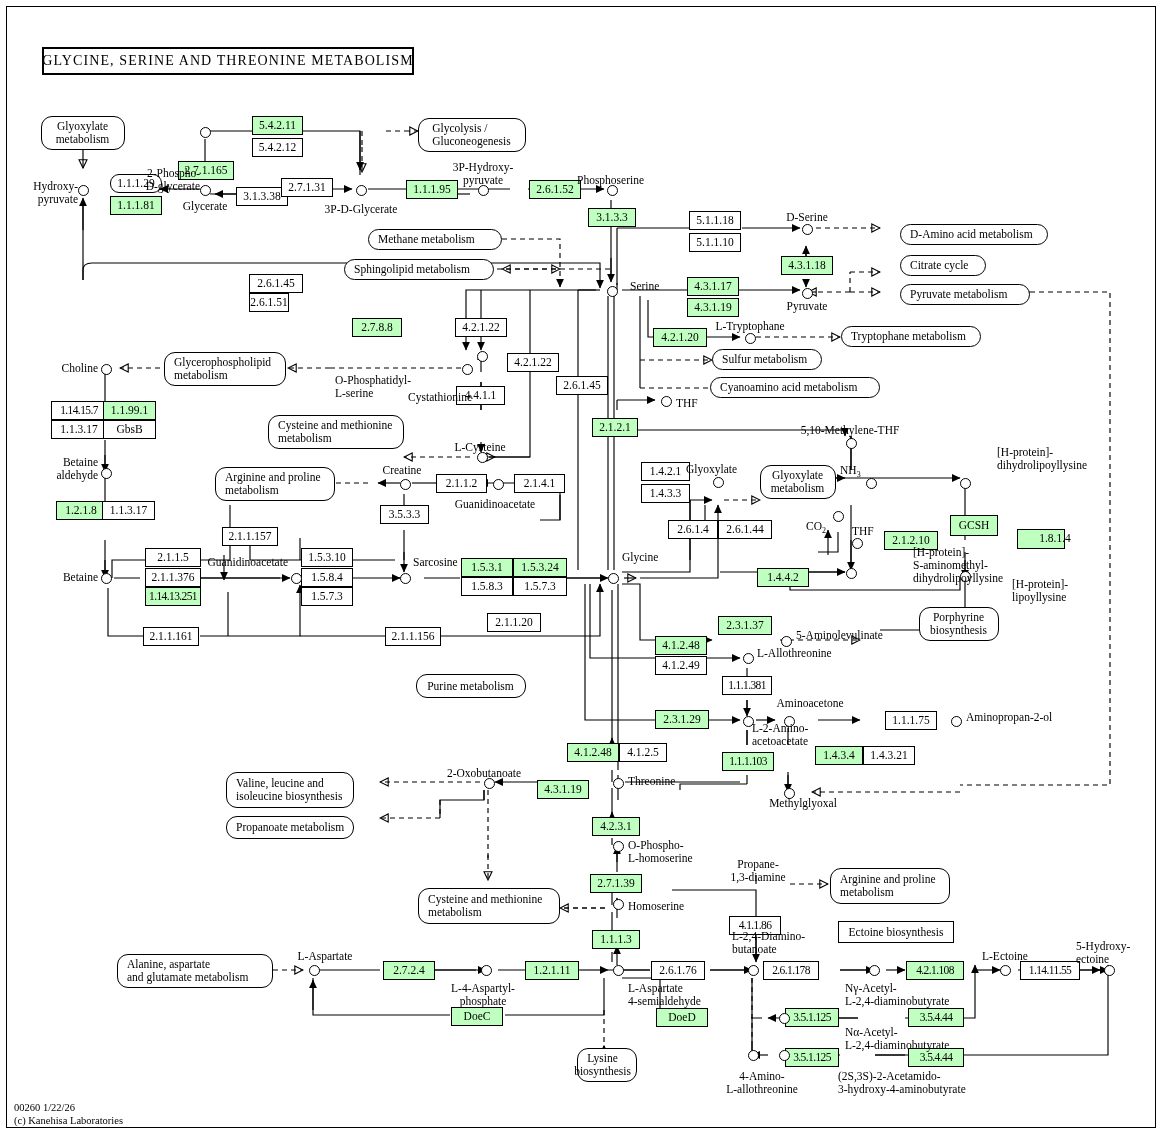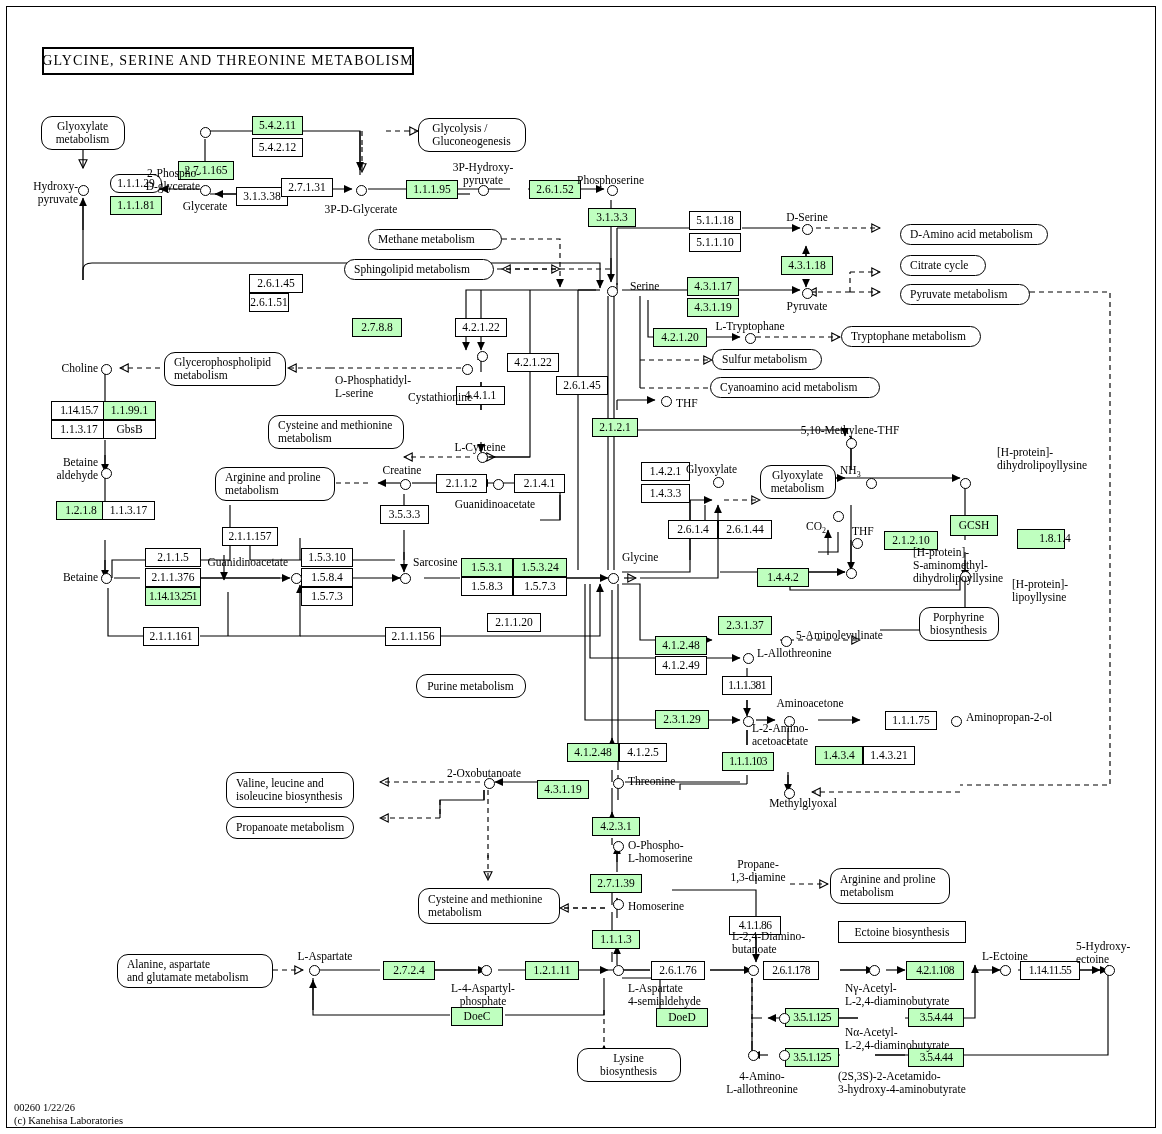--- a/index.html
+++ b/index.html
@@ -365,26 +365,26 @@
   <div class="mapbox" style="left:830px;top:868px;width:120px;height:36px;">
     <span style="white-space:pre-line;">Arginine and proline
 metabolism</span>
     </div>
 
   <div class="mapbox" style="left:117px;top:954px;width:156px;height:34px;">
     <span style="white-space:pre-line;">Alanine, aspartate
 and glutamate metabolism</span>
     </div>
 
-  <div class="mapbox ctr" style="left:577px;top:1048px;width:104px;height:34px;">
+  <div class="mapbox ctr" style="left:577px;top:1048px;width:60px;height:34px;justify-content:flex-end;">
     <span style="white-space:pre-line;text-align:center">Lysine
 biosynthesis</span>
     </div>
 
-  <div class="sqbox" style="left:838px;top:921px;width:128px;height:22px;">
+  <div class="sqbox" style="left:838px;top:921px;width:116px;height:22px;">
     <span>Ectoine biosynthesis</span>
     </div>
 
   <div class="ebox g" style="left:252px;top:116px;width:51px;height:19px;">
       <span>5.4.2.11</span>
     </div>
   <div class="ebox" style="left:252px;top:138px;width:51px;height:19px;">
       <span>5.4.2.12</span>
     </div>
   <div class="ebox g" style="left:178px;top:161px;width:56px;height:19px;">

